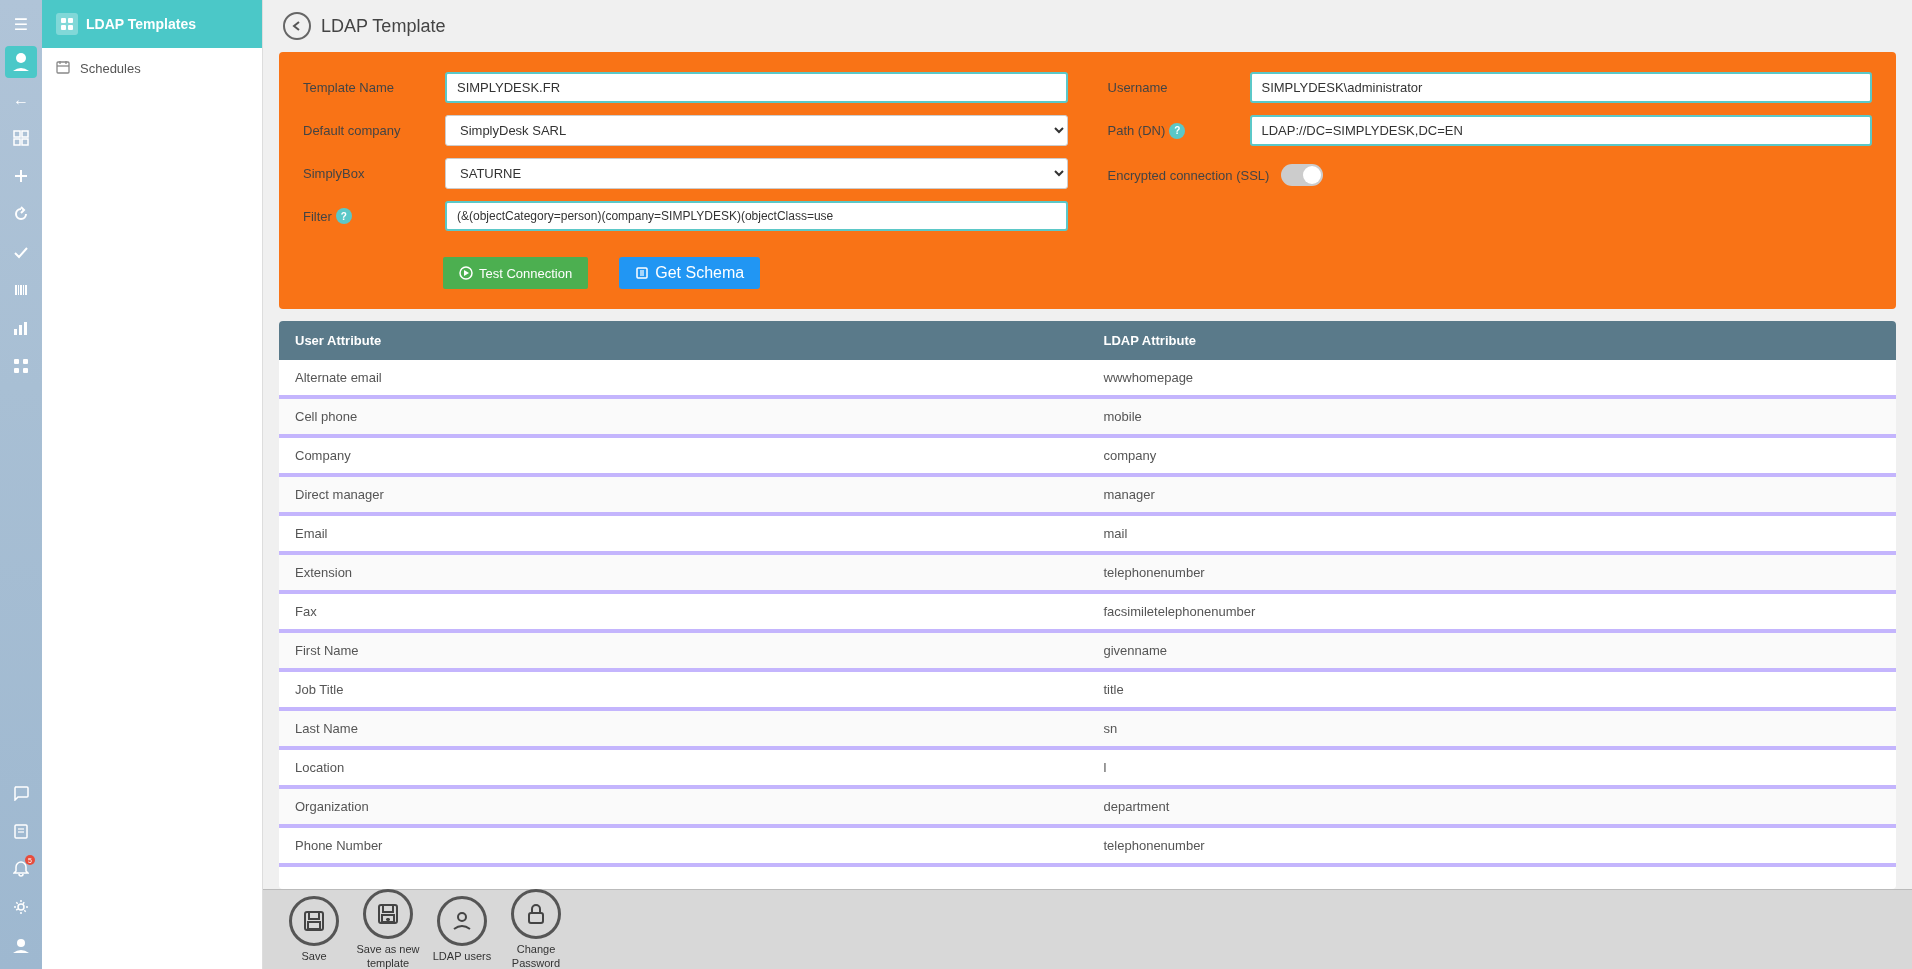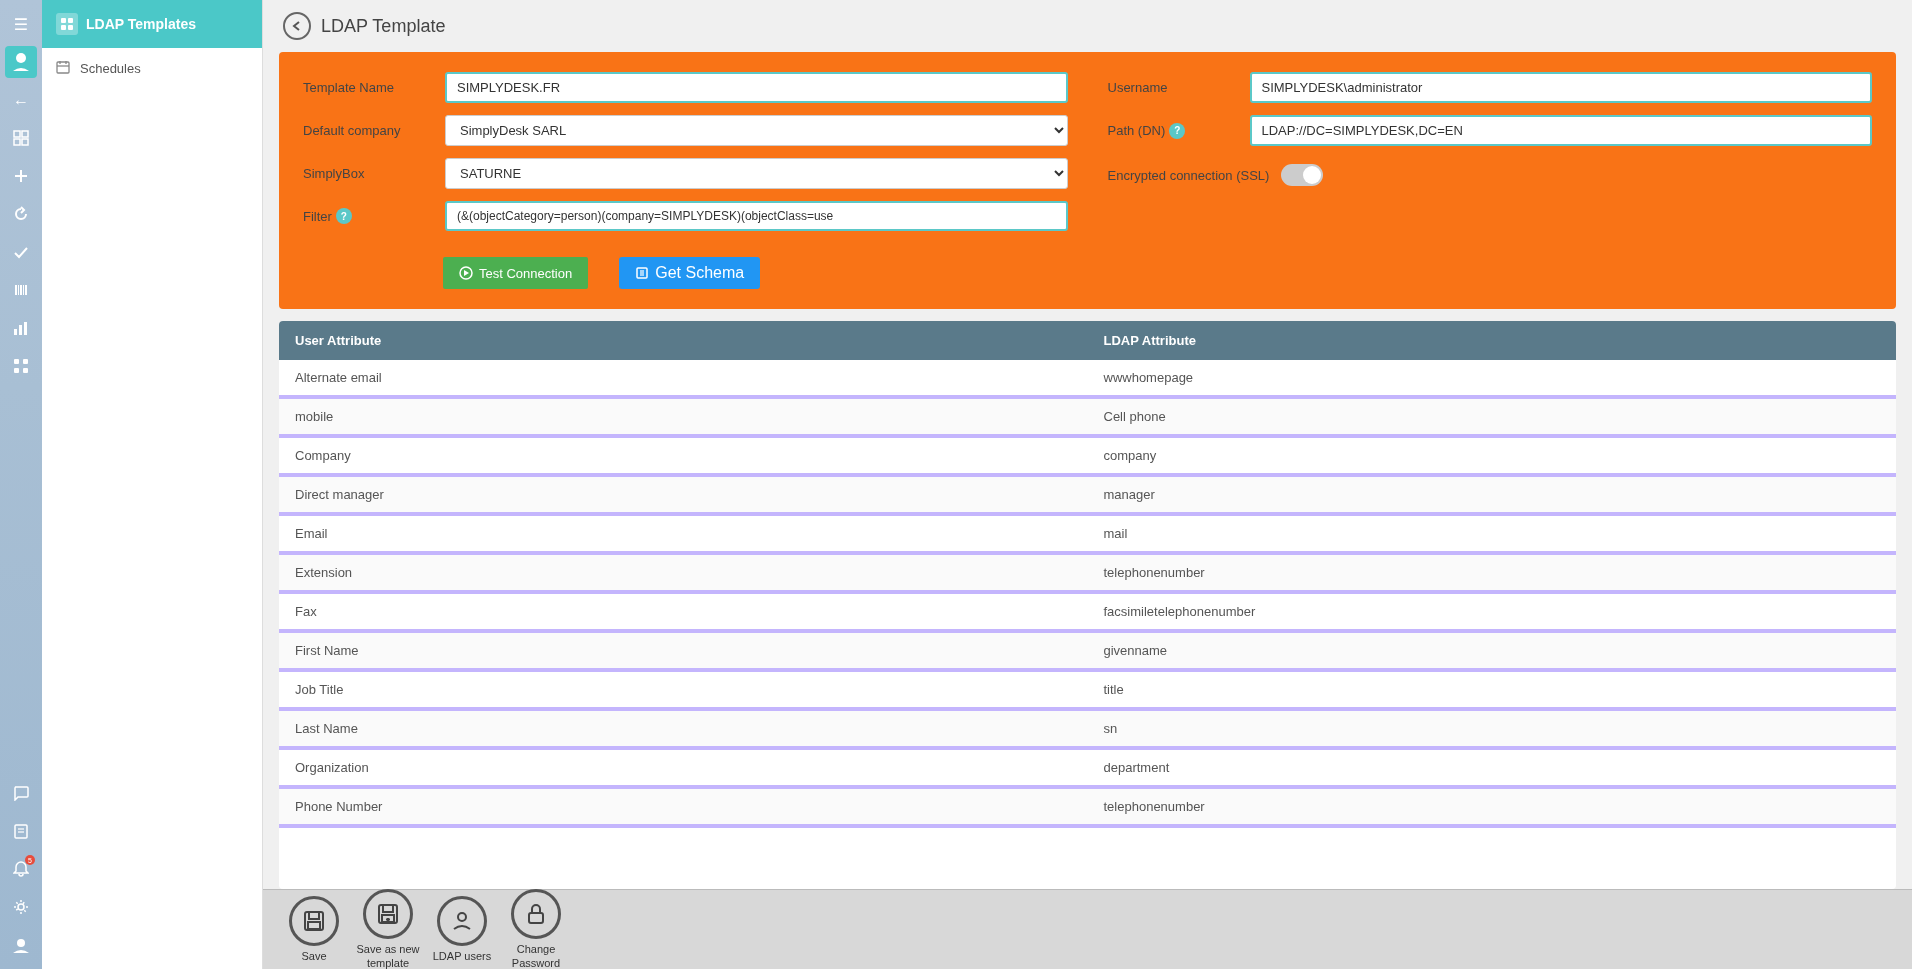--- a/index.html
+++ b/index.html
@@ -501,22 +501,22 @@
     <div class="table-header">
       <div class="table-header-cell">User Attribute</div>
       <div class="table-header-cell">LDAP Attribute</div>
     </div>
     <div id="table-body">
         <div class="table-row-item">
       <div class="table-cell">Alternate email</div>
       <div class="table-cell">wwwhomepage</div>
     </div>
         <div class="table-row-item">
+      <div class="table-cell">Cell phone</div>
       <div class="table-cell">mobile</div>
-      <div class="table-cell">Cell phone</div>
     </div>
         <div class="table-row-item">
       <div class="table-cell">Company</div>
       <div class="table-cell">company</div>
     </div>
         <div class="table-row-item">
       <div class="table-cell">Direct manager</div>
       <div class="table-cell">manager</div>
     </div>
         <div class="table-row-item">
@@ -535,20 +535,24 @@
       <div class="table-cell">First Name</div>
       <div class="table-cell">givenname</div>
     </div>
         <div class="table-row-item">
       <div class="table-cell">Job Title</div>
       <div class="table-cell">title</div>
     </div>
         <div class="table-row-item">
       <div class="table-cell">Last Name</div>
       <div class="table-cell">sn</div>
+    </div>
+        <div class="table-row-item">
+      <div class="table-cell">Location</div>
+      <div class="table-cell">l</div>
     </div>
         <div class="table-row-item">
       <div class="table-cell">Organization</div>
       <div class="table-cell">department</div>
     </div>
         <div class="table-row-item">
       <div class="table-cell">Phone Number</div>
       <div class="table-cell">telephonenumber</div>
     </div>
       </div>

